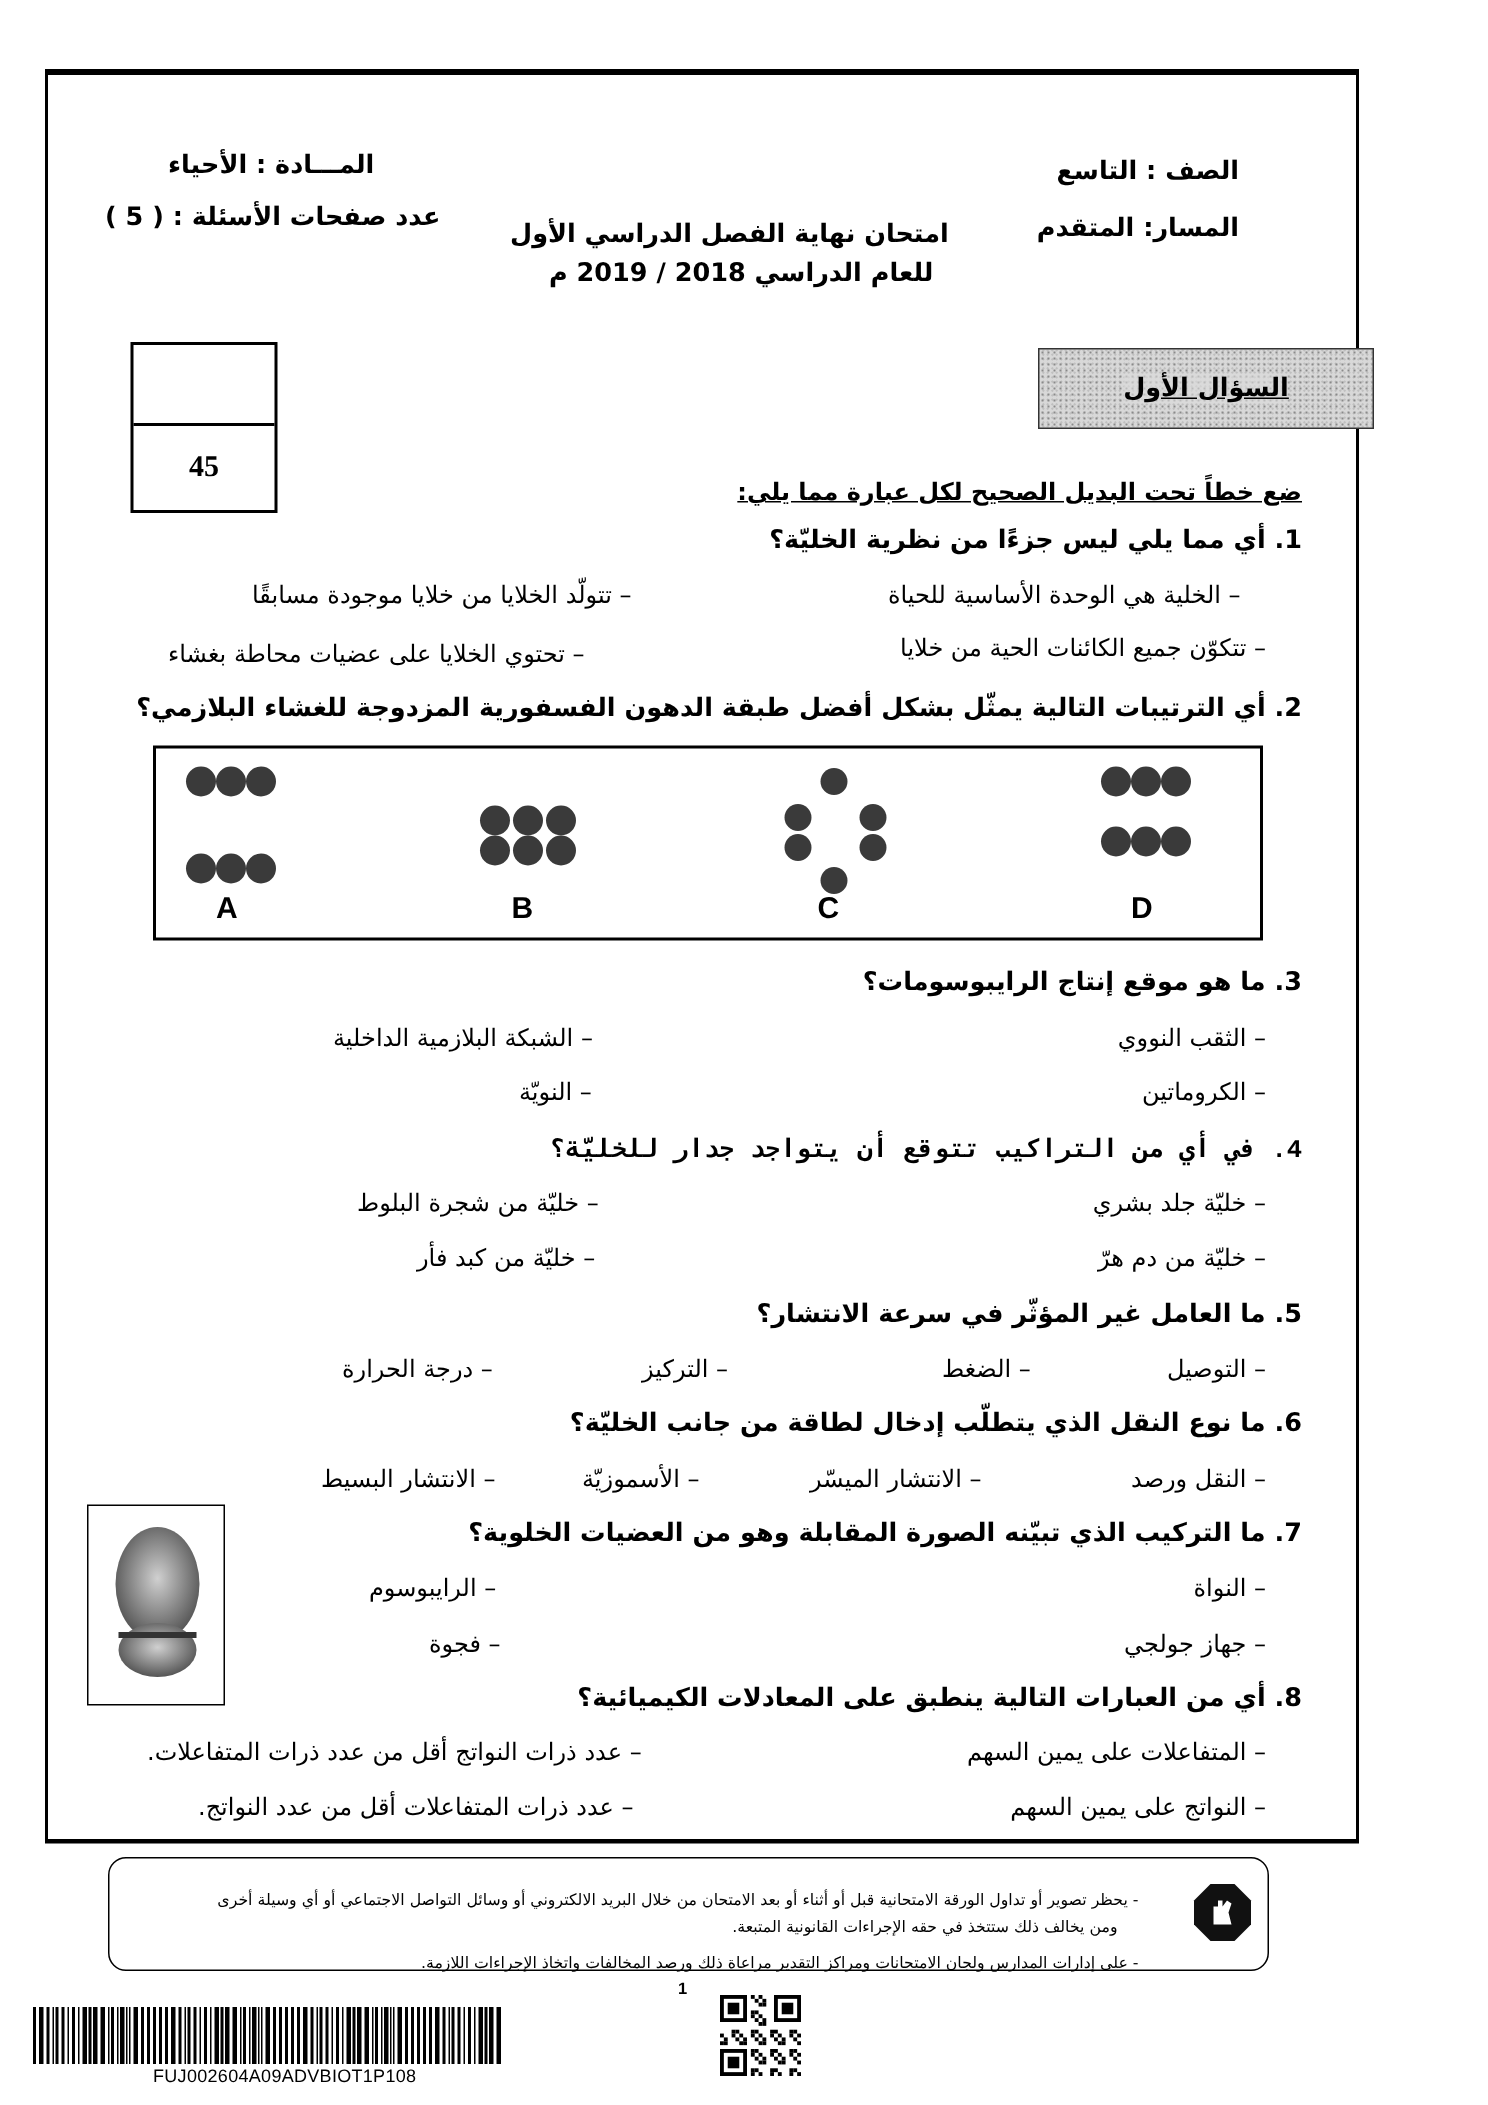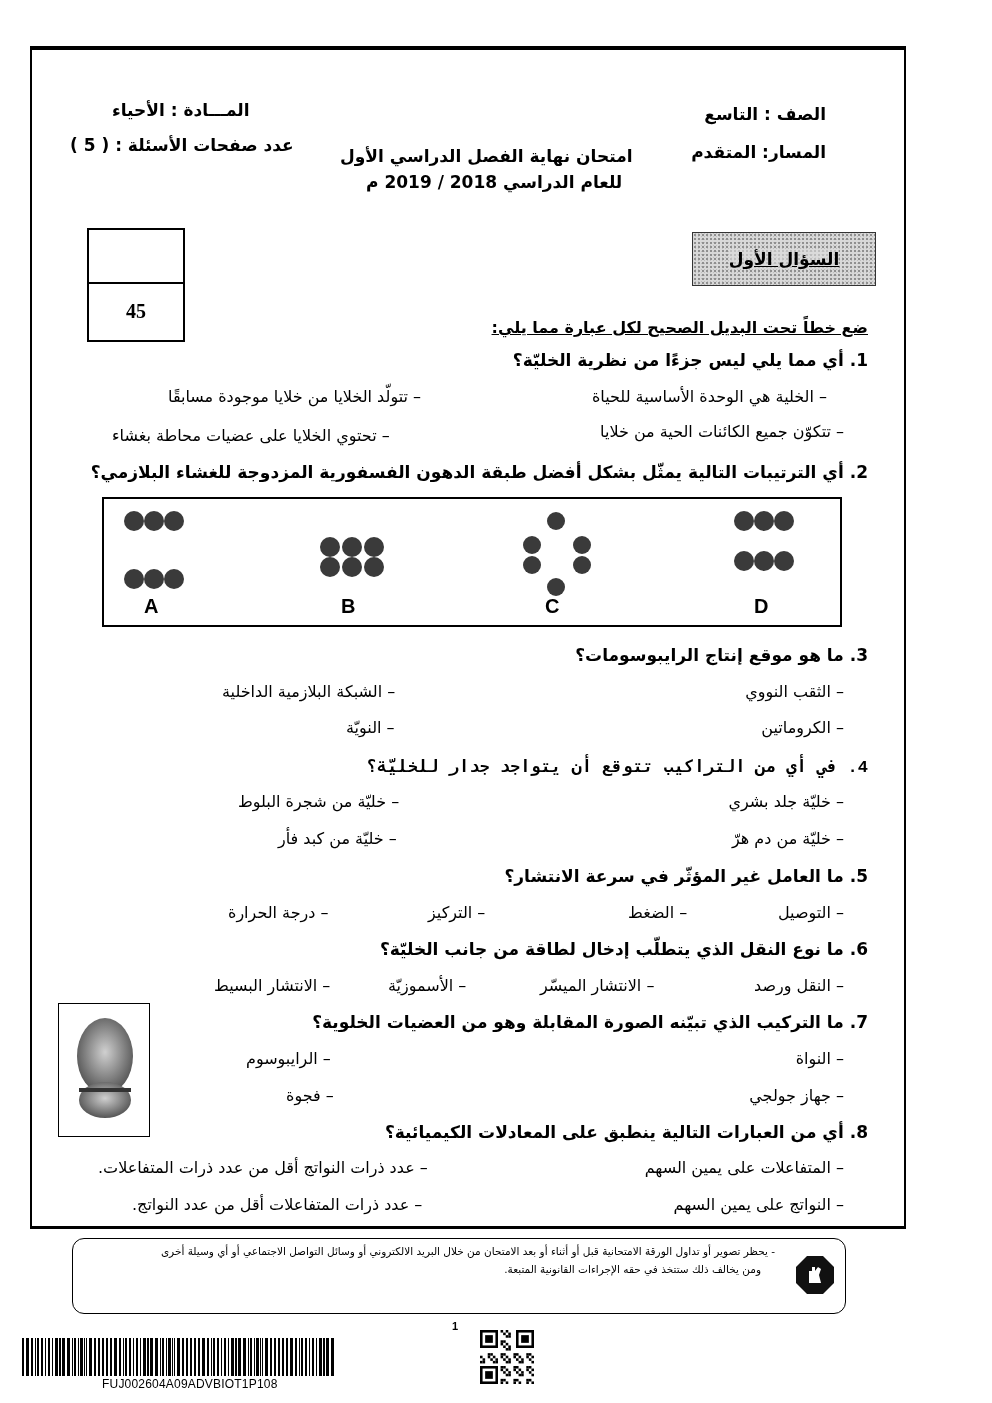--- a/index.html
+++ b/index.html
@@ -3,35 +3,35 @@
 <meta charset="utf-8">
 <style>
   html, body { margin:0; padding:0; background:#ffffff; }
   body { width:992px; height:1403px; position:relative; overflow:hidden; font-family:"DejaVu Sans", sans-serif; color:#000; }
   .frame { position:absolute; left:30px; top:46px; width:876px; height:1183px; border:2px solid #000; border-top-width:4px; border-bottom-width:3px; box-sizing:border-box; }
   .abs { position:absolute; white-space:nowrap; }
   .rtl { direction:rtl; }
   .hdr { font-size:17px; font-weight:bold; }
   .q { font-size:17px; font-weight:bold; direction:rtl; }
   .opt { font-size:16px; direction:rtl; }
-  .title-box { position:absolute; left:692px; top:232px; width:184px; height:54px; border:1.5px solid #333; box-sizing:border-box;
+  .title-box { position:absolute; left:692px; top:232px; width:224px; height:54px; border:1.5px solid #333; box-sizing:border-box;
      background-color:#d8d8d8;
      background-image: radial-gradient(#8a8a8a 0.7px, transparent 0.8px), radial-gradient(#bdbdbd 0.7px, transparent 0.8px);
      background-size:4px 4px, 3px 3px; background-position:0 0, 1px 2px;
      display:flex; align-items:center; justify-content:center; }
   .title-box span { font-size:17px; font-weight:bold; text-decoration:underline; direction:rtl; background:rgba(220,220,220,0.6); }
   .score-box { position:absolute; left:87px; top:228px; width:98px; height:114px; border:2px solid #000; box-sizing:border-box; }
   .score-box .top { height:52px; border-bottom:2px solid #000; }
   .score-box .bot { height:55px; display:flex; align-items:center; justify-content:center; font-size:20px; font-weight:bold; font-family:"Liberation Serif", serif; }
   .instr { font-size:16px; font-weight:bold; text-decoration:underline; direction:rtl; }
   .img-box { position:absolute; left:102px; top:497px; width:740px; height:130px; border:2px solid #000; box-sizing:border-box; }
   .lbl { position:absolute; font-family:"Liberation Sans", sans-serif; font-weight:bold; font-size:20px; }
   .organelle-box { position:absolute; left:58px; top:1003px; width:92px; height:134px; border:1.5px solid #000; box-sizing:border-box; }
   .notice { position:absolute; left:72px; top:1238px; width:774px; height:76px; border:1.5px solid #000; border-radius:12px; box-sizing:border-box; }
-  .notice p { margin:0; position:absolute; right:70px; font-size:10.5px; direction:rtl; white-space:nowrap; }
+  .notice p { margin:16px; position:absolute; right:70px; font-size:10.5px; direction:rtl; white-space:nowrap; }
   .stop-icon { position:absolute; right:10px; top:16px; width:40px; height:40px; }
   .barcode { position:absolute; left:22px; top:1338px; width:316px; height:40px; }
   .barcode-text { position:absolute; left:102px; top:1377px; font-family:"Liberation Sans", sans-serif; font-size:12px; letter-spacing:0.2px; }
   .qr { position:absolute; left:480px; top:1330px; width:54px; height:54px; }
   .pagenum { position:absolute; left:452px; top:1320px; font-size:11px; font-weight:bold; font-family:"Liberation Sans", sans-serif; }
   .mol { fill:#3a3a3a; }
 </style>
 </head>
 <body>
 
@@ -174,20 +174,21 @@
   <span>أي من العبارات التالية ينطبق على المعادلات الكيميائية؟</span>
 </div>
 <div class="abs opt" style="right:148px; top:1158px;">– المتفاعلات على يمين السهم</div>
 <div class="abs opt" style="left:98px; top:1158px;">– عدد ذرات النواتج أقل من عدد ذرات المتفاعلات.</div>
 <div class="abs opt" style="right:148px; top:1195px;">– النواتج على يمين السهم</div>
 <div class="abs opt" style="left:132px; top:1195px;">– عدد ذرات المتفاعلات أقل من عدد النواتج.</div>
 
 <div class="notice">
   <p style="top:6px;">- يحظر تصوير أو تداول الورقة الامتحانية قبل أو أثناء أو بعد الامتحان من خلال البريد الالكتروني أو وسائل التواصل الاجتماعي أو أي وسيلة أخرى</p>
   <p style="top:24px; right:84px;">ومن يخالف ذلك ستتخذ في حقه الإجراءات القانونية المتبعة.</p>
+  <p style="top:48px;">- على إدارات المدارس ولجان الامتحانات ومراكز التقدير مراعاة ذلك ورصد المخالفات واتخاذ الإجراءات اللازمة.</p>
   <svg class="stop-icon" viewBox="0 0 40 40">
     <polygon points="12,1 28,1 39,12 39,28 28,39 12,39 1,28 1,12" fill="#111"></polygon>
     <path d="M14 28 L14 16 L17 16 L17 12 L20 12 L20 16 L23 12 L26 14 L24 20 L26 28 Z" fill="#fff"></path>
   </svg>
 </div>
 
 <div class="pagenum">1</div>
 <svg class="barcode" id="barcode">
     <rect x="0" y="0" width="2" height="38" fill="#000"></rect>
     <rect x="4" y="0" width="3" height="38" fill="#000"></rect>

